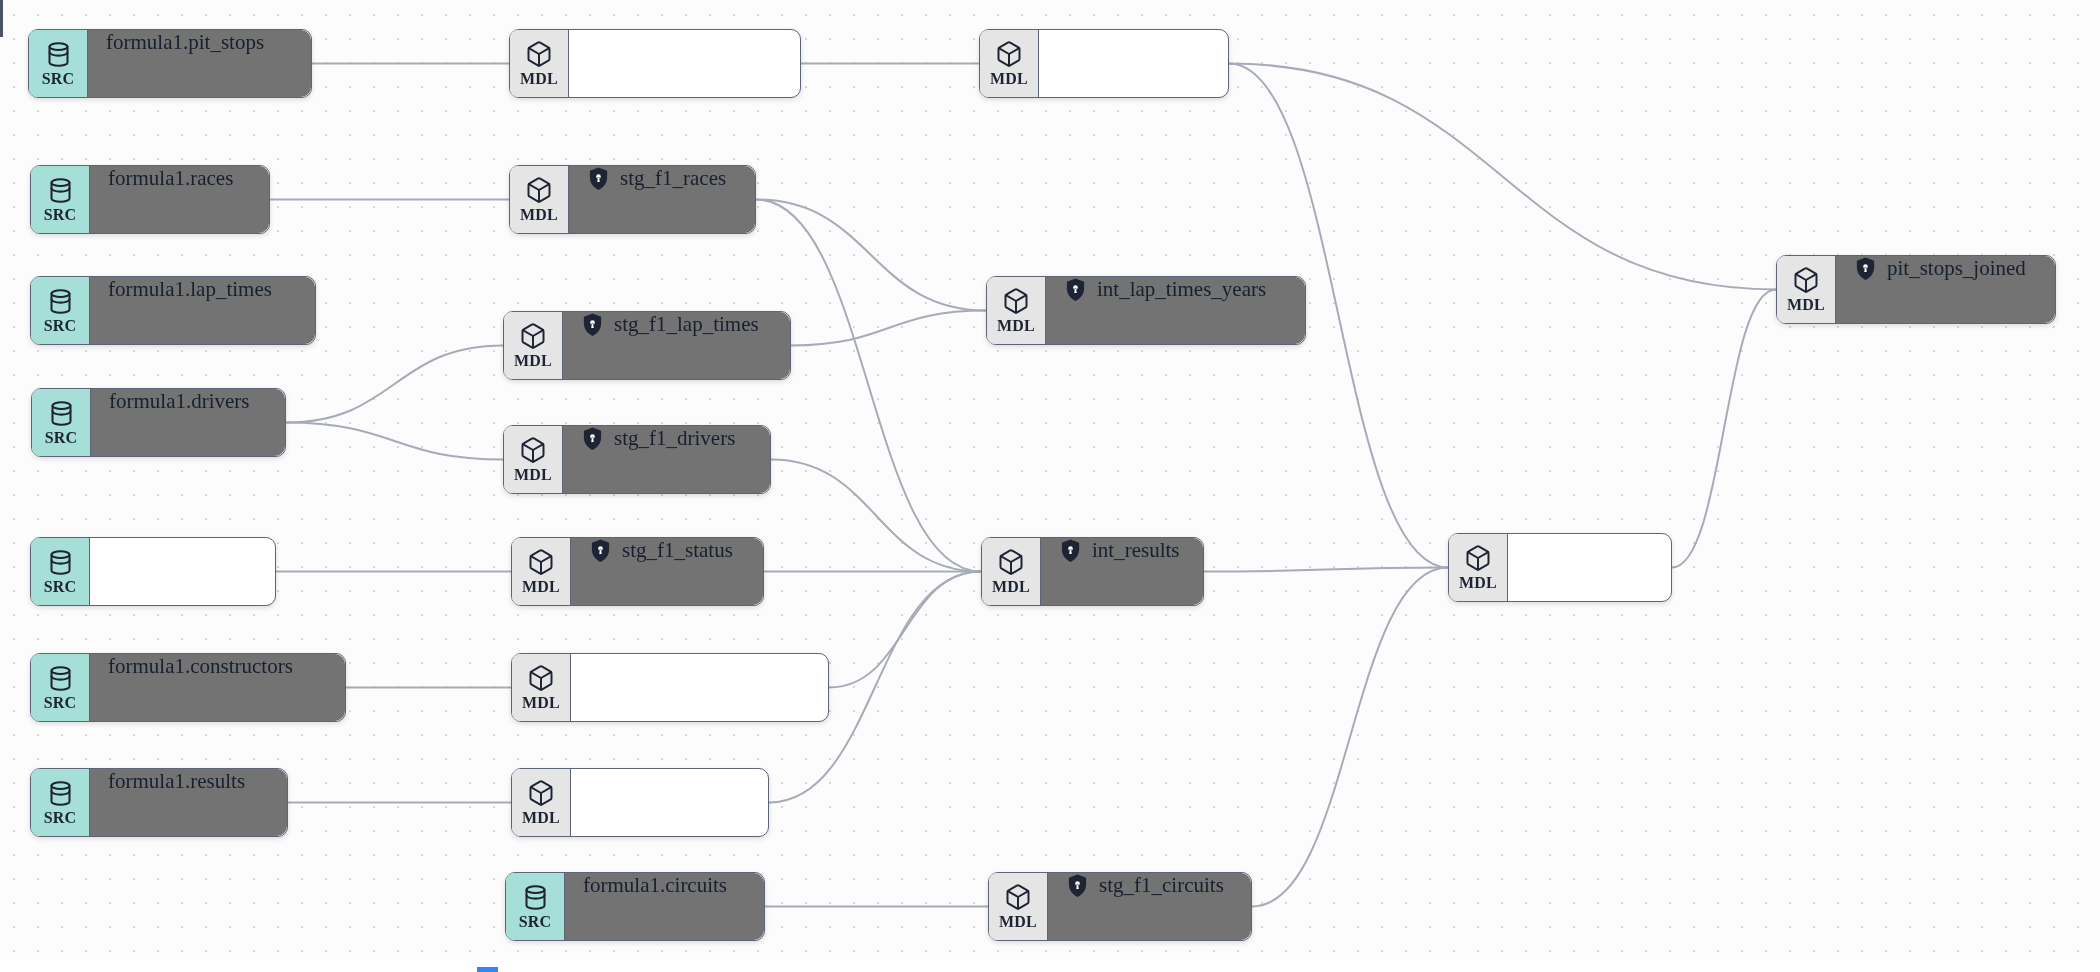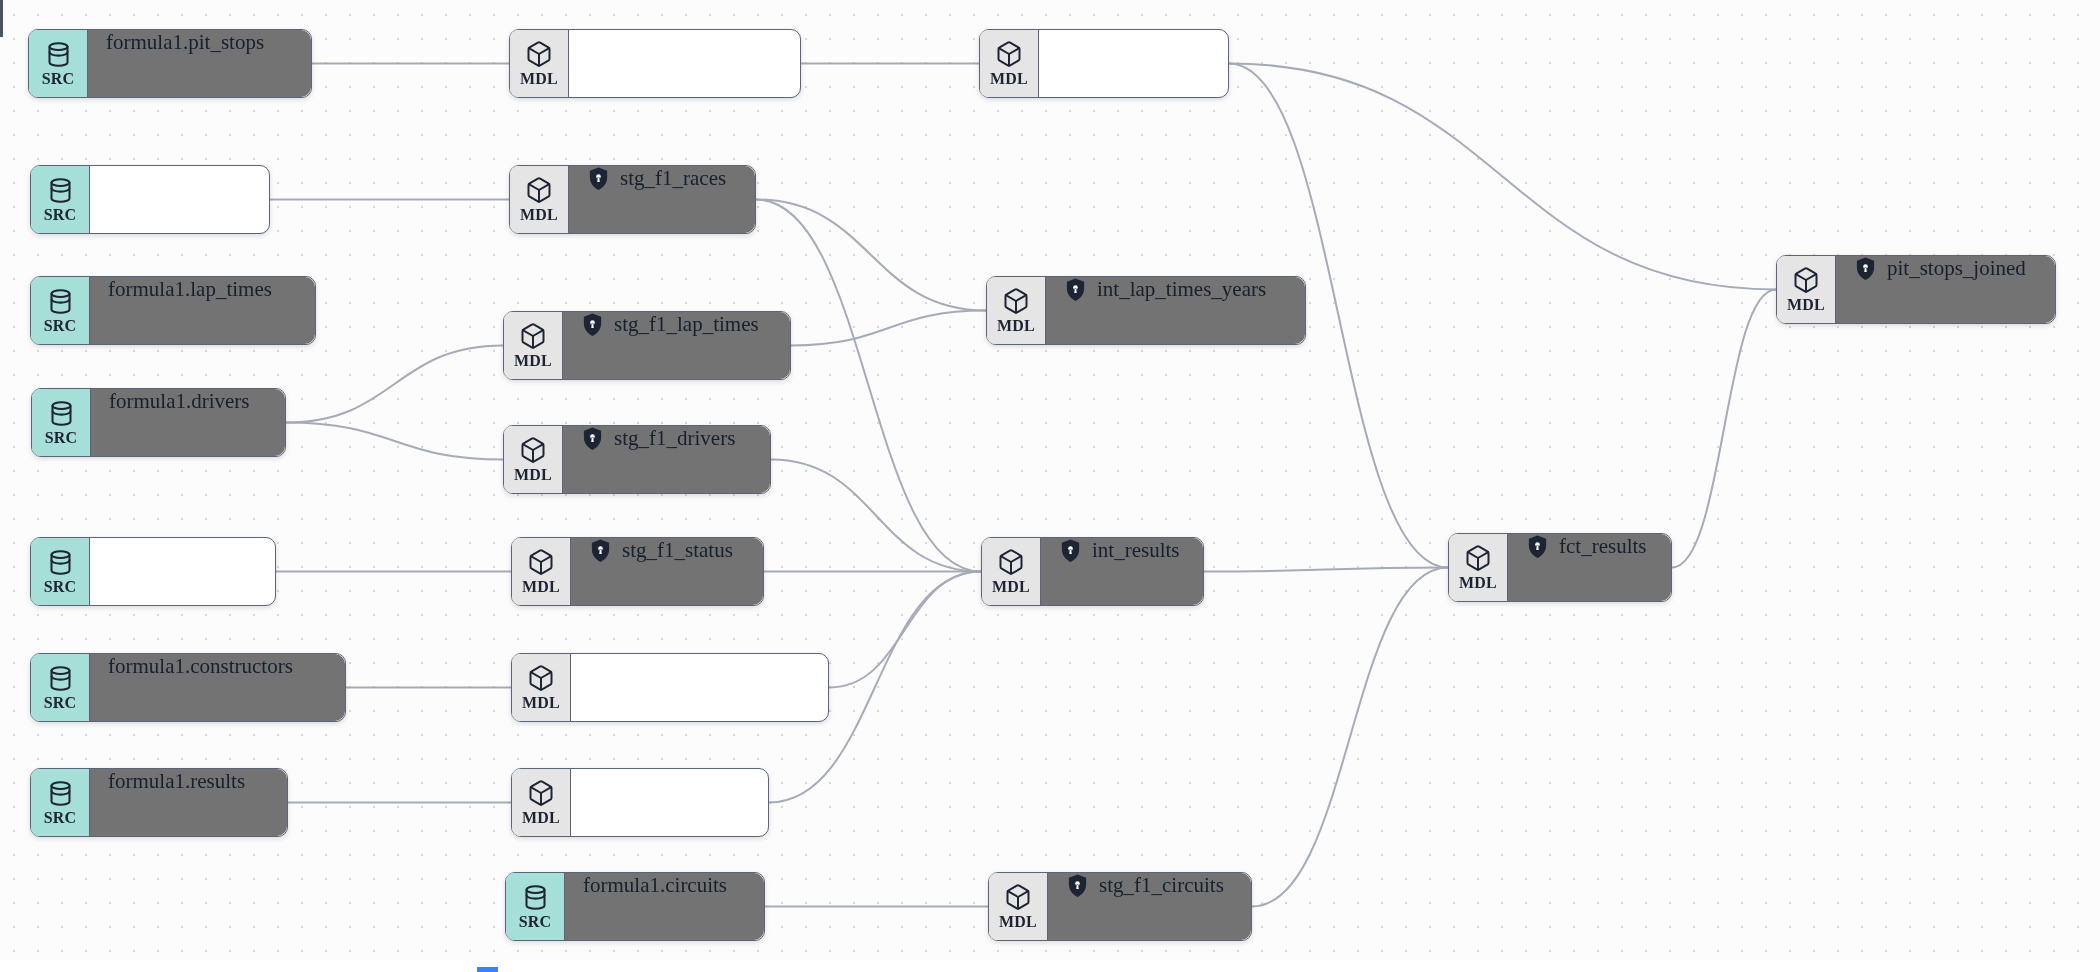--- a/index.html
+++ b/index.html
@@ -100,20 +100,23 @@
         <div class="badge">
           <span class="icon">
             <svg width="27" height="27" viewBox="0 0 24 24" fill="none" stroke="#1d2433" stroke-width="1.8" stroke-linecap="round" stroke-linejoin="round">
               <ellipse cx="12" cy="5" rx="8" ry="3"></ellipse>
               <path d="M20 10c0 1.66-3.58 3-8 3s-8-1.34-8-3"></path>
               <path d="M4 5v14c0 1.66 3.58 3 8 3s8-1.34 8-3V5"></path>
             </svg>
           </span>
           <span class="blabel">SRC</span>
         </div>
+        <div class="body">
+          <span class="nlabel">formula1.races</span>
+        </div>
       </div>
       <div class="node mdl" style="left: 509px; top: 165px; width: 247px; height: 69px;">
         <div class="badge">
           <span class="icon">
             <svg width="28" height="28" viewBox="0 0 24 24" fill="none" stroke="#1d2433" stroke-width="1.7" stroke-linecap="round" stroke-linejoin="round">
               <path d="M21 16V8a2 2 0 0 0-1-1.73l-7-4a2 2 0 0 0-2 0l-7 4A2 2 0 0 0 3 8v8a2 2 0 0 0 1 1.73l7 4a2 2 0 0 0 2 0l7-4A2 2 0 0 0 21 16z"></path>
               <polyline points="3.27 6.96 12 12.01 20.73 6.96"></polyline>
               <line x1="12" y1="22.08" x2="12" y2="12"></line>
             </svg>
           </span>
@@ -291,31 +294,20 @@
       <div class="node mdl" style="left: 1448px; top: 533px; width: 224px; height: 69px;">
         <div class="badge">
           <span class="icon">
             <svg width="28" height="28" viewBox="0 0 24 24" fill="none" stroke="#1d2433" stroke-width="1.7" stroke-linecap="round" stroke-linejoin="round">
               <path d="M21 16V8a2 2 0 0 0-1-1.73l-7-4a2 2 0 0 0-2 0l-7 4A2 2 0 0 0 3 8v8a2 2 0 0 0 1 1.73l7 4a2 2 0 0 0 2 0l7-4A2 2 0 0 0 21 16z"></path>
               <polyline points="3.27 6.96 12 12.01 20.73 6.96"></polyline>
               <line x1="12" y1="22.08" x2="12" y2="12"></line>
             </svg>
           </span>
           <span class="blabel">MDL</span>
-        </div>
-        <div class="body">
-          <span class="shield icon">
-            <svg width="23" height="26" viewBox="0 0 24 26" fill="none">
-              <path d="M12 1l9 3.4v7.1c0 6.1-3.9 10.4-9 13-5.1-2.6-9-6.9-9-13V4.4z" fill="#1d2433"></path>
-              <circle cx="12" cy="10.5" r="2.4" fill="#ffffff"></circle>
-              <path d="M10.9 11.5h2.2l.7 5h-3.6z" fill="#1d2433"></path>
-              <path d="M11.2 12h1.6l.5 4.2h-2.6z" fill="#ffffff"></path>
-            </svg>
-          </span>
-          <span class="nlabel">fct_results</span>
         </div>
       </div>
       <div class="node src" style="left: 30px; top: 653px; width: 316px; height: 69px;">
         <div class="badge">
           <span class="icon">
             <svg width="27" height="27" viewBox="0 0 24 24" fill="none" stroke="#1d2433" stroke-width="1.8" stroke-linecap="round" stroke-linejoin="round">
               <ellipse cx="12" cy="5" rx="8" ry="3"></ellipse>
               <path d="M20 10c0 1.66-3.58 3-8 3s-8-1.34-8-3"></path>
               <path d="M4 5v14c0 1.66 3.58 3 8 3s8-1.34 8-3V5"></path>
             </svg>

